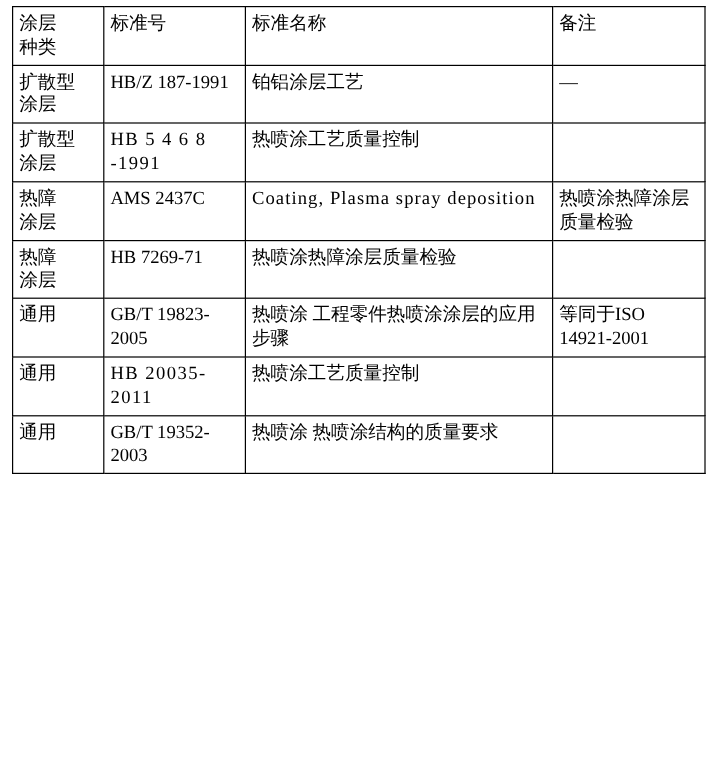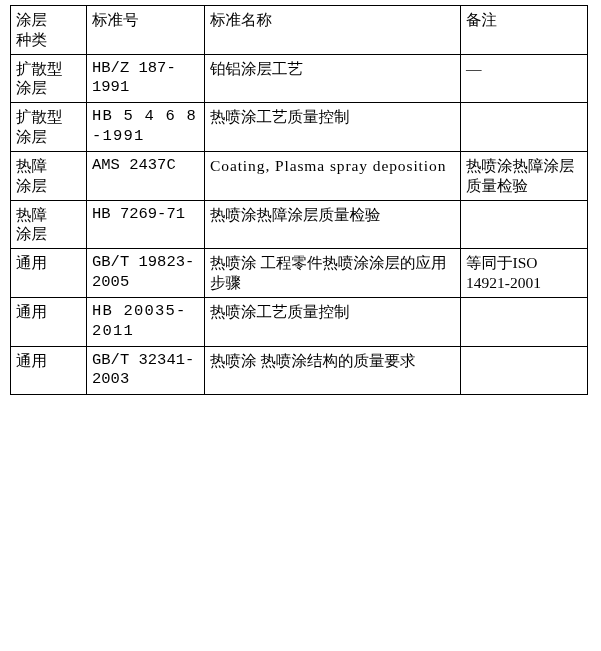--- a/index.html
+++ b/index.html
@@ -44,21 +44,20 @@
   .col-code   { width: 118px; }
   .col-name   { width: 256px; }
   .col-note   { width: 127px; }
 
   td.kind-cell {
     text-align: left;
     padding-left: 5px;
   }
   td.code-cell {
     letter-spacing: 0px;
-    font-family: Liberation Mono, monospace;
   }
   td.code-cell.spaced {
     letter-spacing: 1.2px;
   }
   td.name-cell.spaced {
     letter-spacing: 0.9px;
     margin-top: 28px;
   }
   td.note-cell {
     text-align: left;
@@ -154,20 +153,20 @@
         </td>
         <td class="code-cell spaced">HB 20035-2011</td>
         <td class="name-cell vcenter">热喷涂工艺质量控制</td>
         <td class="note-cell"></td>
       </tr>
 
       <tr>
         <td class="kind-cell vcenter">
           <div>通用</div>
         </td>
-        <td class="code-cell">GB/T 32341-2003</td>
+        <td class="code-cell">GB/T 19352-2003</td>
         <td class="name-cell">热喷涂  热喷涂结构的质量要求</td>
         <td class="note-cell"></td>
       </tr>
 
     </tbody>
   </table>
 </div>
 
 </body></html>

